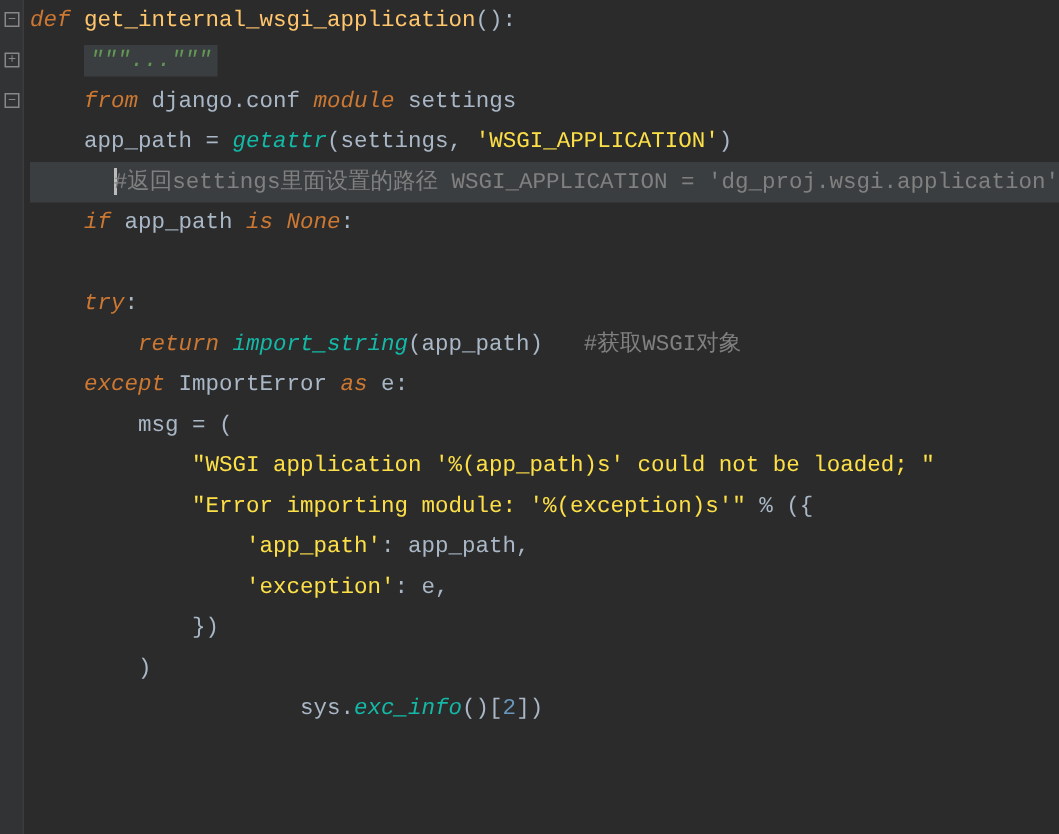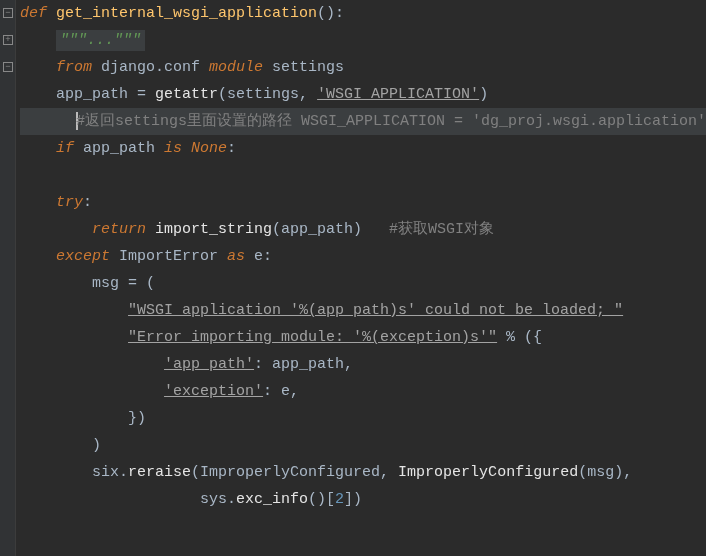--- a/index.html
+++ b/index.html
@@ -51,22 +51,22 @@
       height: 27px;
       line-height: 27px;
     }
     .highlighted {
       background: #3b3e40;
       text-align: right;
     }
     .kw { color: #cc7832; font-style: italic; }
     .fn { color: #ffc66d; }
     .punct { color: #a9b7c6; }
-    .str { color: #a3a3a3; text-decoration: underline; }
-    .call { color: #e5e5e5; }
+    .str { color: #fde047; }
+    .call { color: #14b8a6; font-style: italic; }
     .comment { color: #808080; }
     .num { color: #6897bb; }
     .paren { color: #a9b7c6; }
     .docstr { color: #629755; font-style: italic; }
     .cursor {
       display: inline-block;
       width: 2px;
       height: 18px;
       background: #bbb;
       vertical-align: middle;
@@ -93,15 +93,14 @@
   <div class="line"><span>    </span><span class="kw">try</span><span>:</span></div>
   <div class="line"><span>        </span><span class="kw">return</span><span class="call"> import_string</span><span>(app_path)   </span><span class="comment">#获取WSGI对象</span></div>
   <div class="line"><span>    </span><span class="kw">except</span><span> ImportError </span><span class="kw">as</span><span> e</span><span>:</span></div>
   <div class="line"><span>        </span><span>msg </span><span>=</span><span> (</span></div>
   <div class="line"><span>            </span><span class="str">"WSGI application '%(app_path)s' could not be loaded; "</span></div>
   <div class="line"><span>            </span><span class="str">"Error importing module: '%(exception)s'"</span><span> % </span><span>({</span></div>
   <div class="line"><span>                </span><span class="str">'app_path'</span><span>: </span><span>app_path,</span></div>
   <div class="line"><span>                </span><span class="str">'exception'</span><span>: </span><span>e,</span></div>
   <div class="line"><span>            </span><span>})</span></div>
   <div class="line"><span>        </span><span>)</span></div>
-  <div class="line"><span>        </span><span>six.</span><span class="call">reraise</span><span>(</span><span>ImproperlyConfigured, </span><span class="call">ImproperlyConfigured</span><span>(</span><span>msg</span><span>),</span></div>
   <div class="line"><span>                    </span><span>sys.</span><span class="call">exc_info</span><span>()[</span><span class="num">2</span><span>])</span></div>
 </div>
 
 </body></html>

